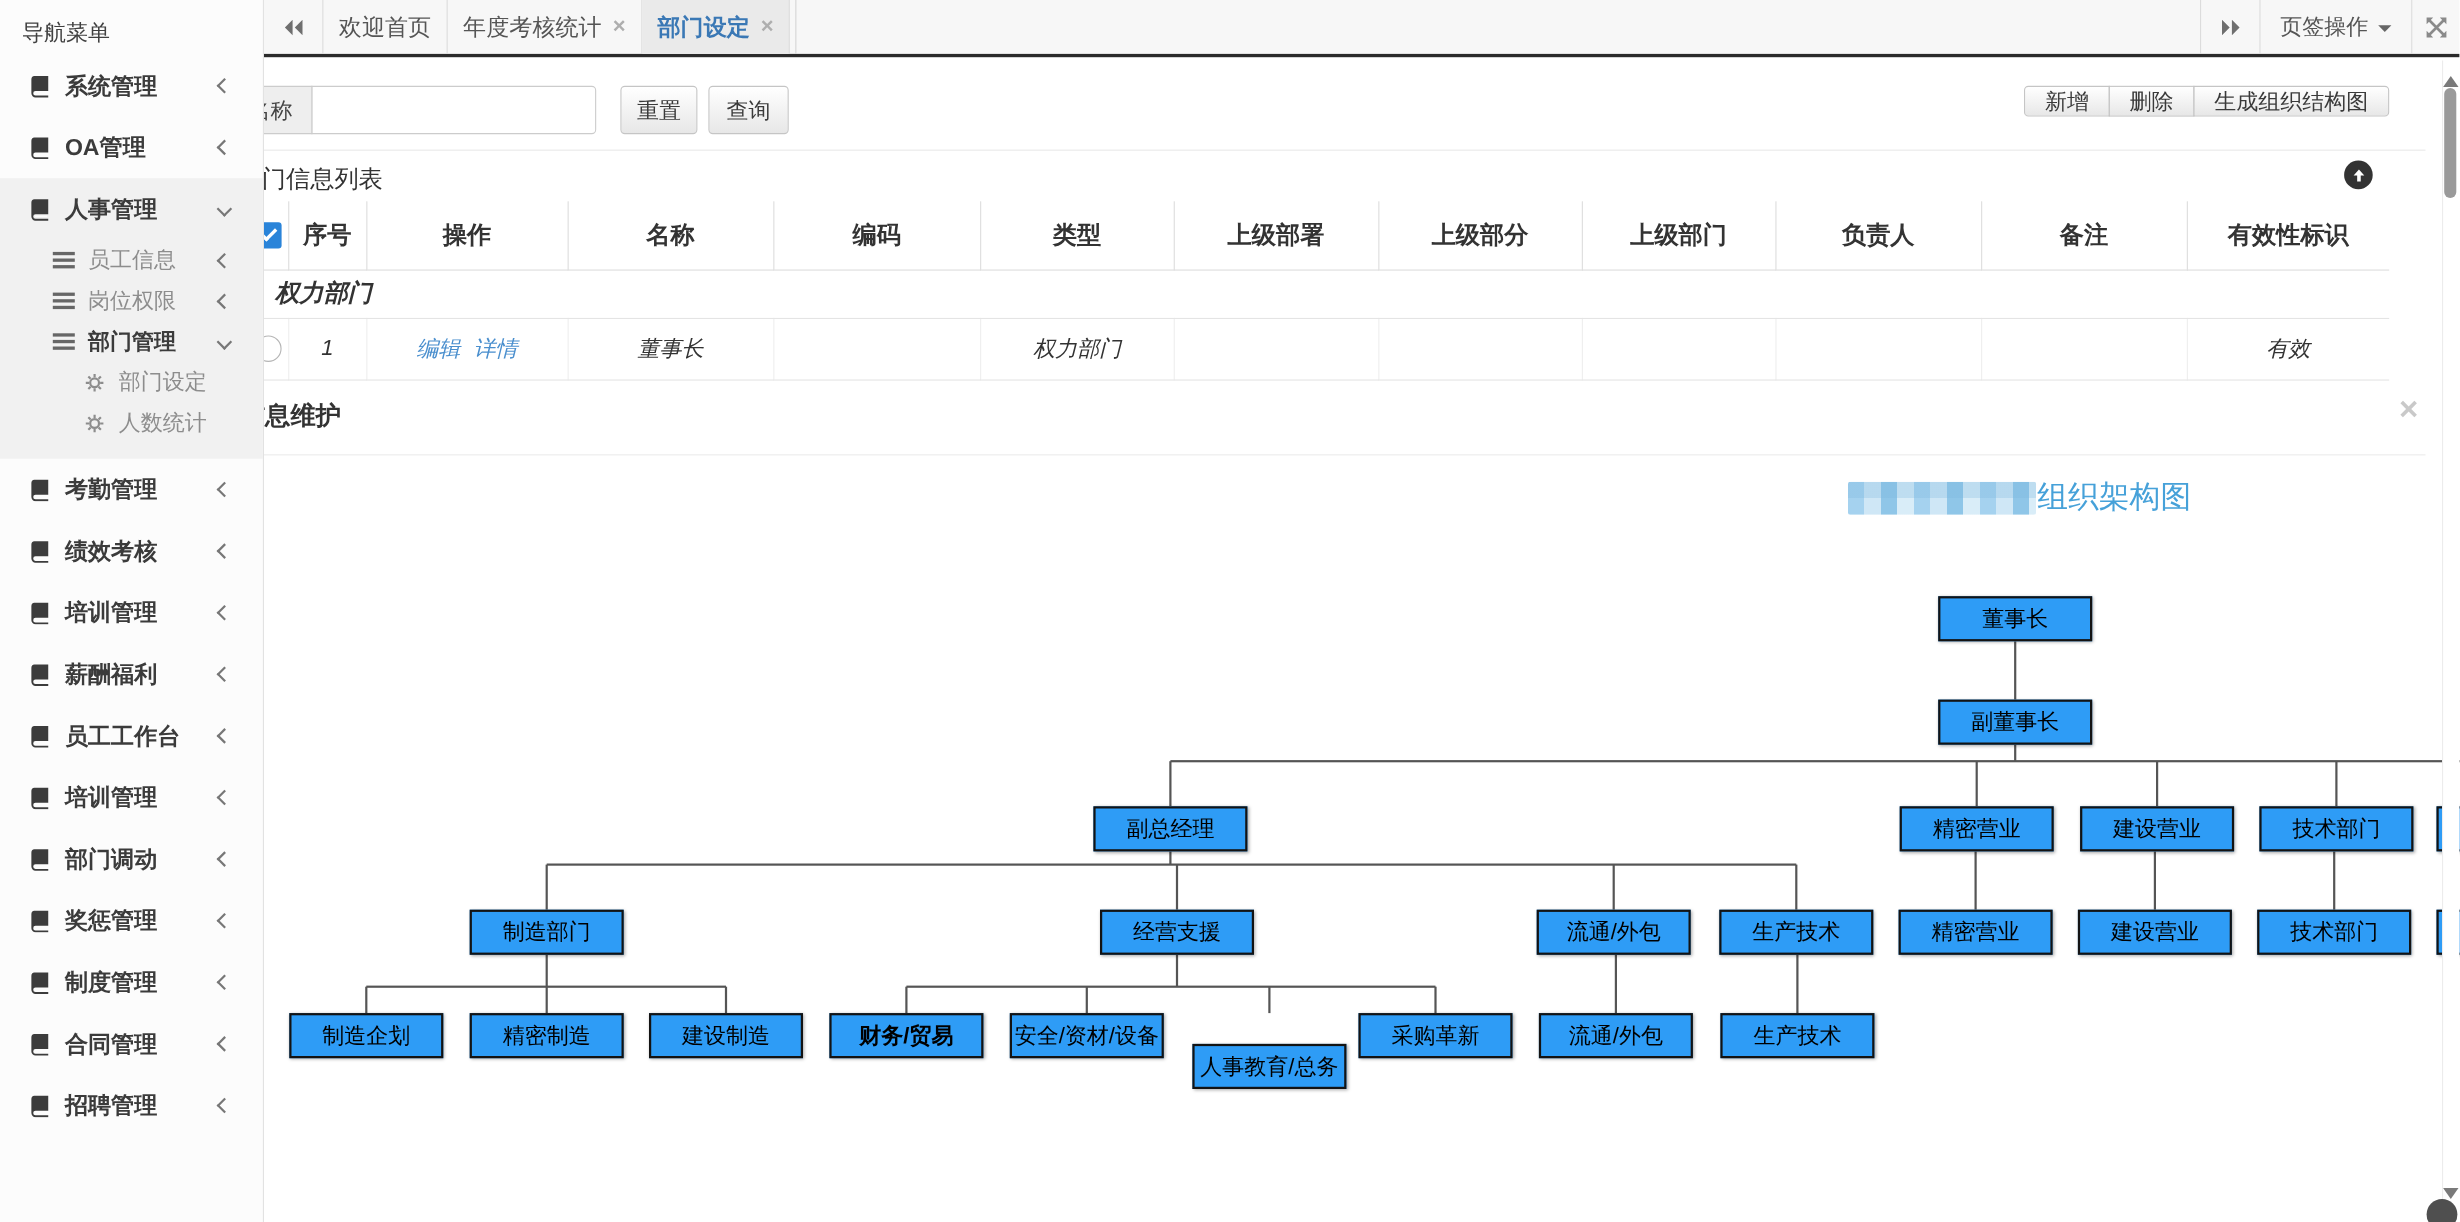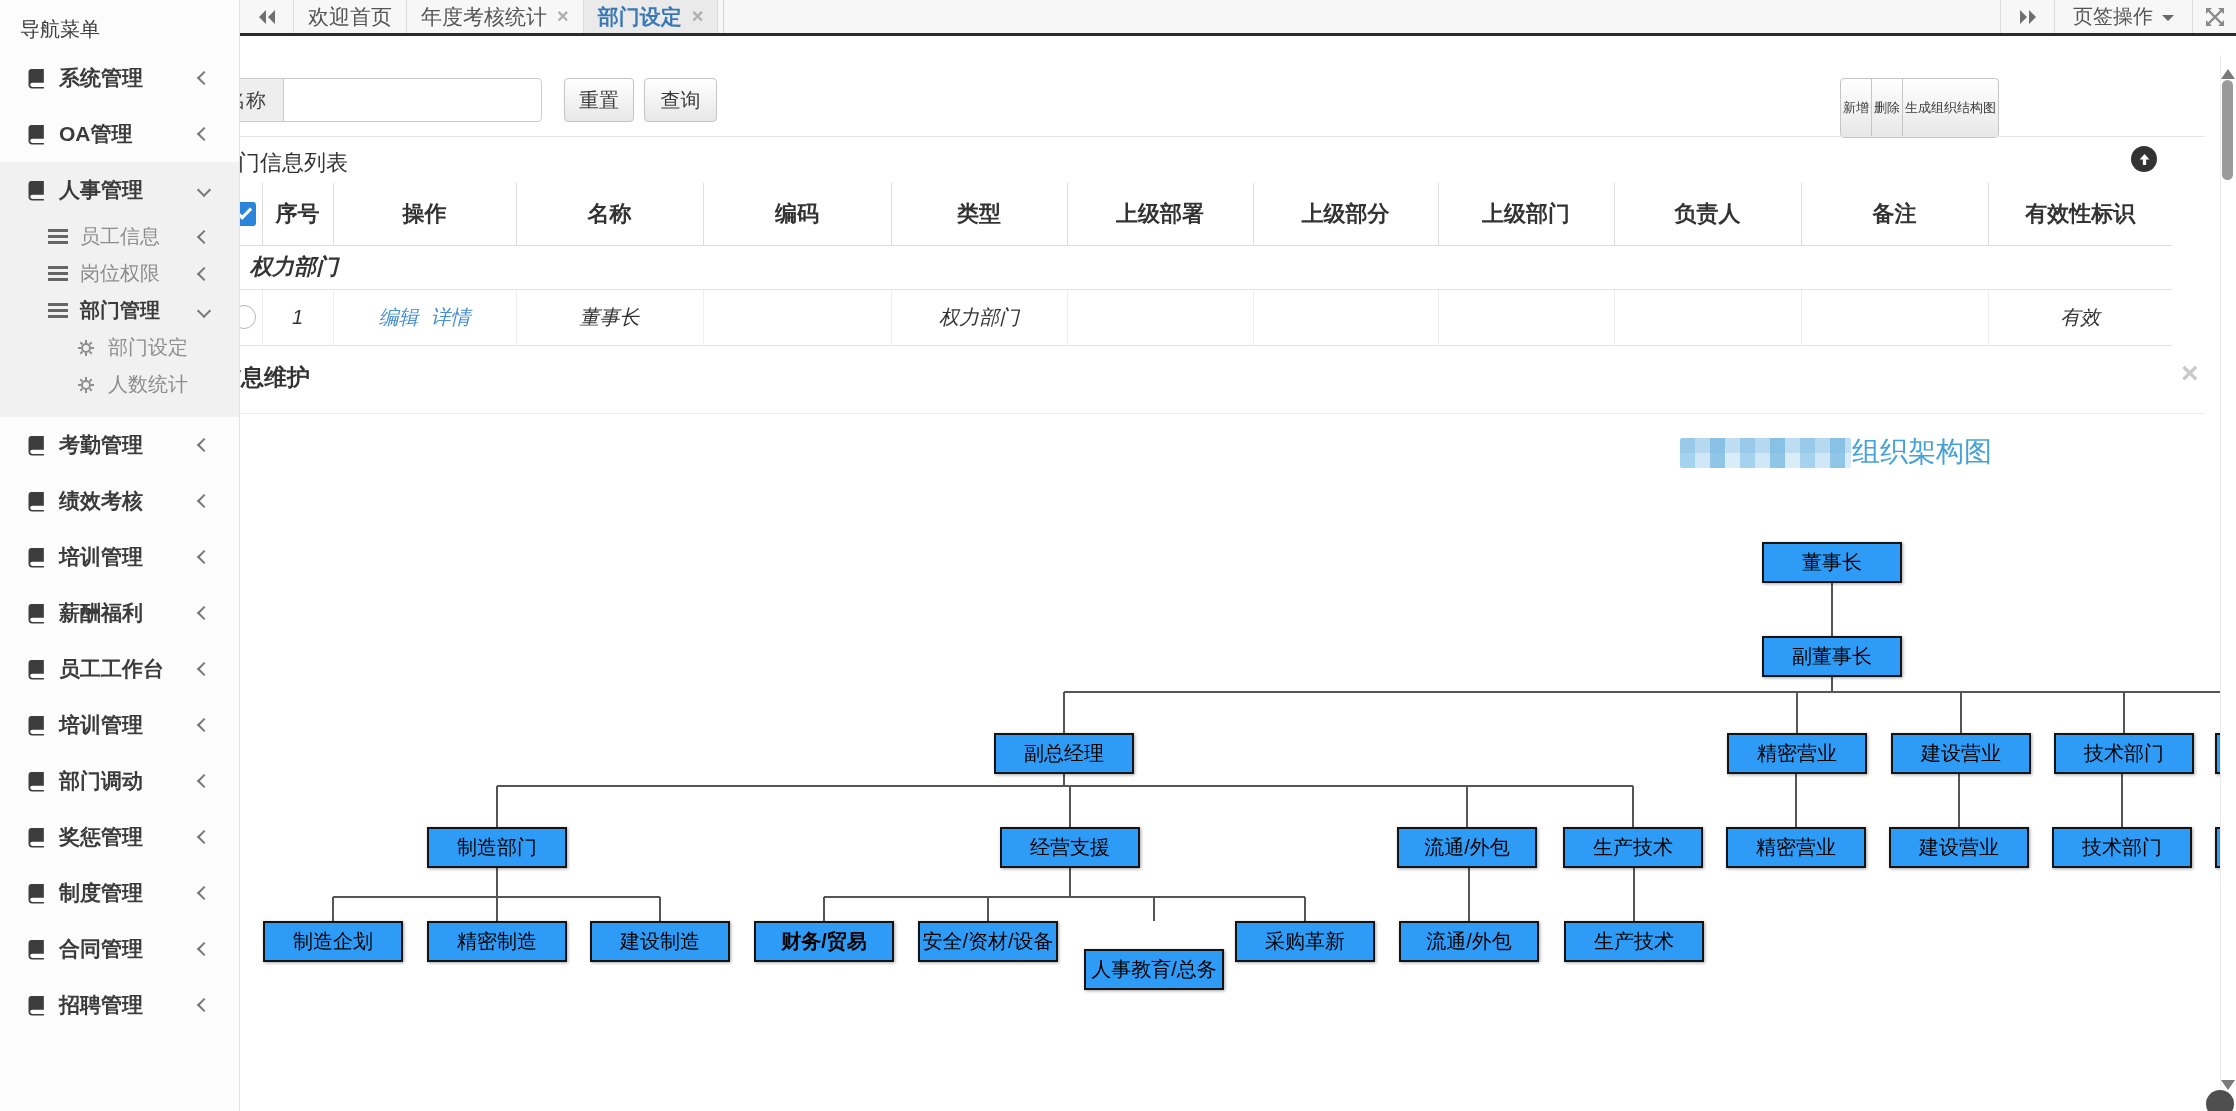--- a/index.html
+++ b/index.html
@@ -20,21 +20,21 @@
   .chev { width:10px; height:10px; border-left:2px solid #777; border-bottom:2px solid #777;
     margin-left:auto; margin-right:30px; }
   .chev.left { transform:rotate(45deg); }
   .chev.down { transform:rotate(-45deg); }
   .icon-bars { width:20px; height:15px; background:
      linear-gradient(#666,#666) 0 0/20px 3px no-repeat,
      linear-gradient(#666,#666) 0 6px/20px 3px no-repeat,
      linear-gradient(#666,#666) 0 12px/20px 3px no-repeat; }
 
   
-  .tabbar { position:absolute; left:240px; top:0; width:1996px; height:36px; background:#f7f7f7;
+  .tabbar { position:absolute; left:240px; top:0; width:1996px; height:52px; background:#f7f7f7;
     border-bottom:3px solid #2b2b2b; display:flex; align-items:stretch; z-index:50; }
   .scrollbtn { width:54px; display:flex; align-items:center; justify-content:center; cursor:pointer; }
   .br { border-right:1px solid #dcdcdc; } .bl { border-left:1px solid #dcdcdc; }
   .tab { display:flex; align-items:center; padding:0 14px; border-right:1px solid #dcdcdc;
     font-size:21px; color:#555; cursor:pointer; }
   .tab.active { background:#eaeaea; color:#3a78b5; font-weight:bold; }
   .tab .x { margin-left:10px; color:#aeaeae; font-weight:bold; font-size:20px; cursor:pointer; }
   .strip-end { width:6px; border-right:1px solid #d5d5d5; }
   .spacer { flex:1; }
   .ops { display:flex; align-items:center; padding:0 18px; font-size:20px; color:#555; cursor:pointer; }
@@ -46,23 +46,23 @@
     border:1px solid #ccc; border-radius:4px 0 0 4px; display:flex; align-items:center;
     justify-content:center; font-size:20px; color:#444; z-index:5; }
   .search-input { position:absolute; left:283px; top:78px; width:259px; height:44px;
     border:1px solid #ccc; border-radius:0 4px 4px 0; font-size:20px; padding:0 10px; outline:none; }
   .btn { position:absolute; height:44px; background:linear-gradient(#ffffff,#e7e7e7);
     border:1px solid #c5c5c5; border-radius:4px; font-size:20px; color:#3a3a3a;
     display:flex; align-items:center; justify-content:center; cursor:pointer; }
   .btn-reset { left:564px; top:78px; width:70px; }
   .btn-query { left:644px; top:78px; width:73px; }
   .btn-group { position:absolute; left:1840px; top:78px; height:44px; display:flex; }
-  .bg-btn { height:60px; background:linear-gradient(#ffffff,#e7e7e7); border:1px solid #c5c5c5;
-    font-size:13px; color:#3a3a3a; display:flex; align-items:center; justify-content:center;
-    padding:0 2px; margin-left:-1px; cursor:pointer; }
+  .bg-btn { height:28px; background:linear-gradient(#ffffff,#e7e7e7); border:1px solid #c5c5c5;
+    font-size:20px; color:#3a3a3a; display:flex; align-items:center; justify-content:center;
+    padding:0 18px; margin-left:-1px; cursor:pointer; }
   .bg-btn:first-child { border-radius:4px 0 0 4px; margin-left:0; }
   .bg-btn:last-child { border-radius:0 4px 4px 0; }
   .hr1 { position:absolute; left:212px; top:136px; width:1993px; height:1px; background:#e8e8e8; }
 
   
   .list-title { position:absolute; left:216px; top:148px; font-size:22px; color:#333; }
   .collapse-circle { position:absolute; left:2131px; top:146px; width:26px; height:26px;
     border-radius:50%; background:#333; display:flex; align-items:center; justify-content:center; cursor:pointer; }
 
   

